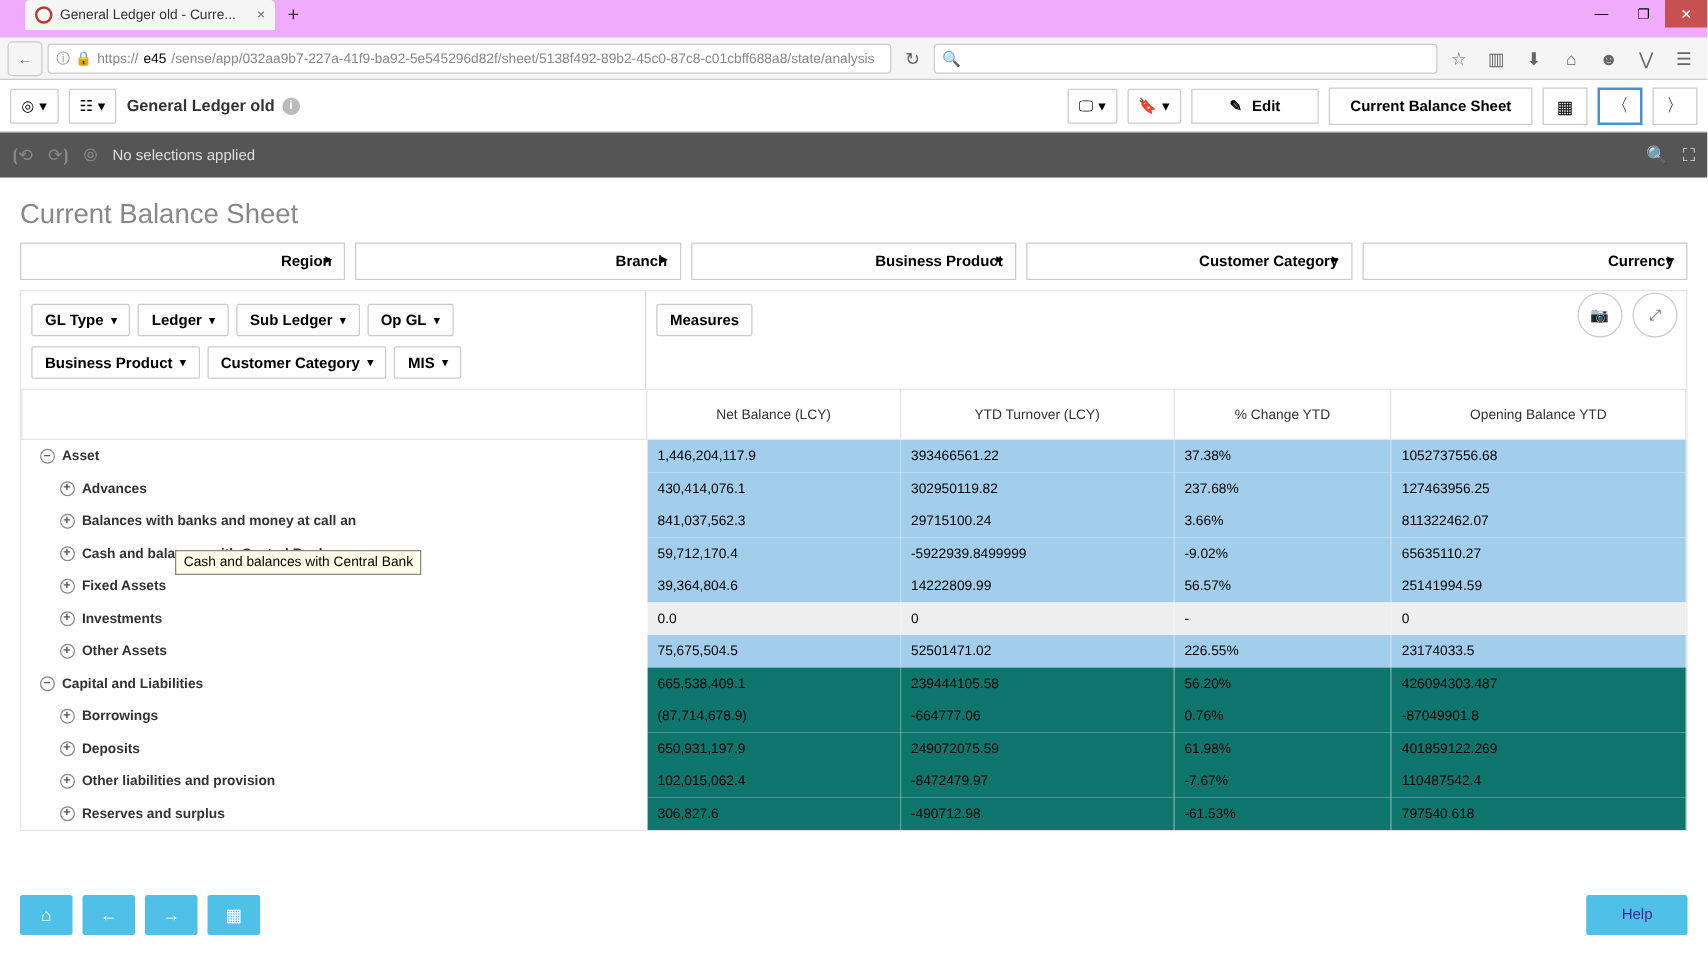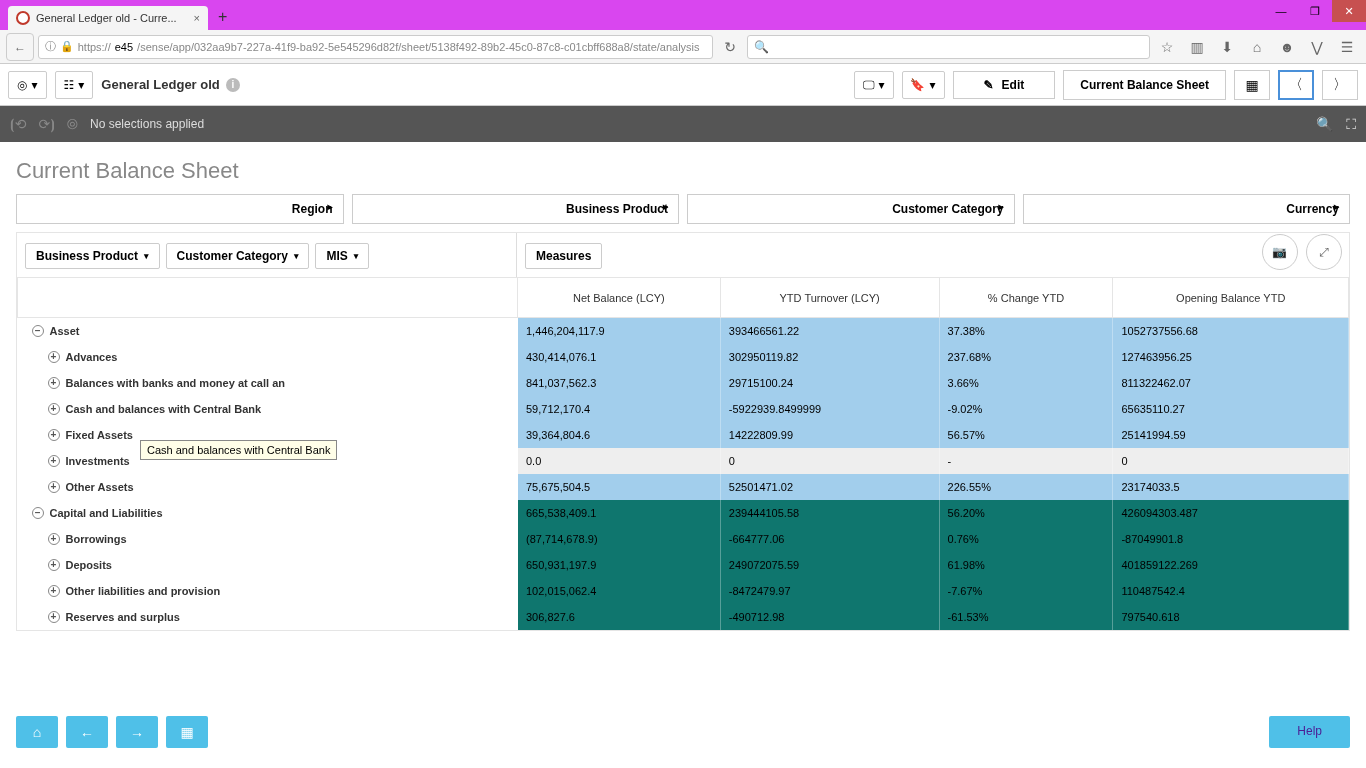--- a/index.html
+++ b/index.html
@@ -1,19 +1,19 @@
 <!DOCTYPE html>
 <html><head>
 <meta charset="utf-8">
 <style>
 * { box-sizing: border-box; margin: 0; padding: 0; }
 body { font-family: Arial, sans-serif; font-size: 12px; background: #fff; overflow: hidden; }
 
 
-.browser-top { background: #d946ef; height: 30px; display: flex; align-items: flex-end; padding-left: 8px; position: relative; }
+.browser-top { background: #f0abfc; height: 30px; display: flex; align-items: flex-start; padding-left: 20px; position: relative; }
 .tab { background: #F5F5F5; border-top-left-radius: 4px; border-top-right-radius: 4px; padding: 5px 8px; display: flex; align-items: center; gap: 6px; width: 200px; font-size: 11px; color: #333; }
 .tab .favicon { width: 14px; height: 14px; border-radius: 50%; background: #fff; border: 2px solid #c0392b; display:inline-block; position:relative;}
 .tab .close { margin-left: auto; color: #666; cursor: pointer; }
 .new-tab { color: #333; font-size: 16px; padding: 4px 10px; cursor: pointer; }
 .win-controls { position: absolute; right: 0; top: 0; display: flex; }
 .win-controls div { width: 34px; height: 22px; display: flex; align-items: center; justify-content: center; font-size: 11px; }
 .win-close { background: #C75050; color: #fff; }
 
 .addr-bar { background: #F5F5F5; border-bottom: 1px solid #ccc; height: 34px; display: flex; align-items: center; padding: 0 6px; gap: 4px; }
 .nav-arrow { width: 28px; height: 28px; border: 1px solid #ccc; border-radius: 4px; display: flex; align-items: center; justify-content: center; color: #666; }
@@ -142,34 +142,41 @@
   <div style="flex:1"></div>
   <span class="sel-icon" style="color:#ddd;">🔍</span>
   <span class="sel-icon" style="color:#ddd;">⛶</span>
 </div>
 
 <div class="content">
   <h1 class="sheet-title">Current Balance Sheet</h1>
 
   <div class="filter-row" id="filter-row">
       <div class="filter-box">Region</div>
+      <div class="filter-box">Branch</div>
       <div class="filter-box">Business Product</div>
       <div class="filter-box">Customer Category</div>
       <div class="filter-box">Currency</div>
     </div>
 
   <div class="float-btns">
     <div class="circle-btn">📷</div>
     <div class="circle-btn">⤢</div>
   </div>
 
   <div class="main-area">
     <div style="flex:1;">
       <div style="display:flex;">
         <div class="left-panel">
+          <div class="chip-row" id="dims1">
+              <span class="chip">GL Type</span>
+              <span class="chip">Ledger</span>
+              <span class="chip">Sub Ledger</span>
+              <span class="chip">Op GL</span>
+            </div>
           <div class="chip-row" id="dims2">
               <span class="chip">Business Product</span>
               <span class="chip">Customer Category</span>
               <span class="chip">MIS</span>
             </div>
         </div>
         <div class="right-panel">
           <span class="measures-btn">Measures</span>
         </div>
       </div>

